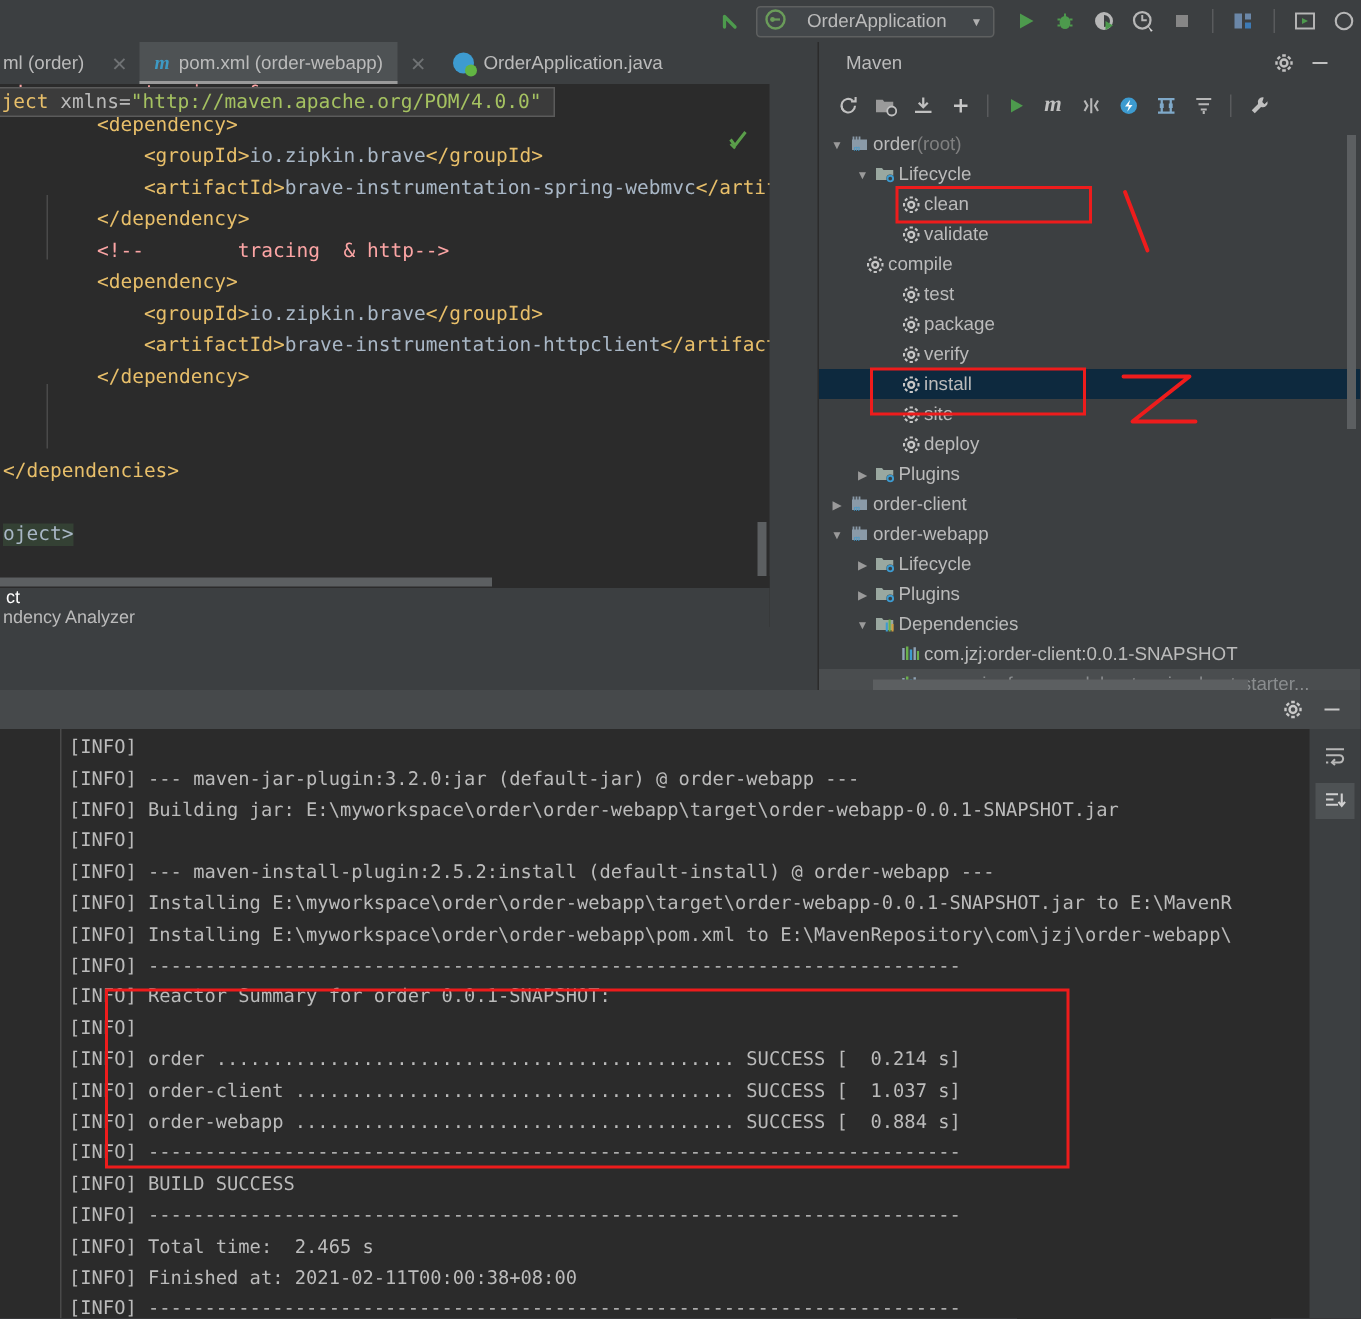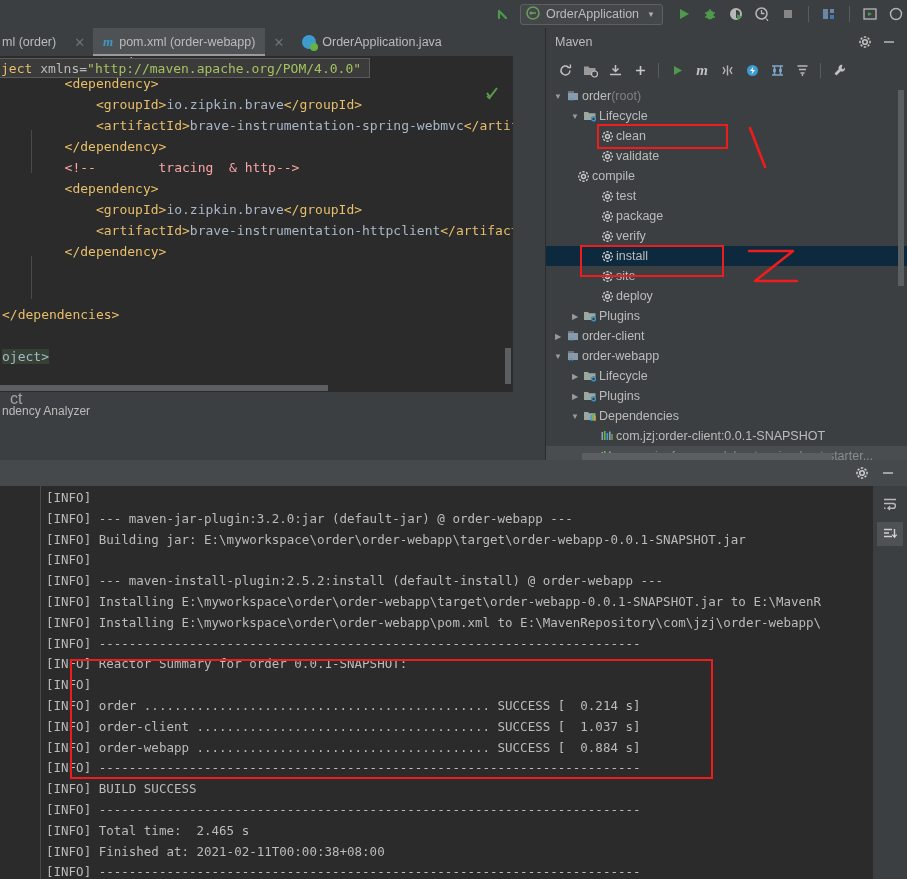--- a/index.html
+++ b/index.html
@@ -13,21 +13,21 @@
   }
   #root { position: relative; width: 907px; height: 879px; background: #3c3f41; }
 
   
   .toolbar {
     position: absolute; left: 0; top: 0; width: 907px; height: 28px;
     background: #3c3f41; display: flex; align-items: center; justify-content: flex-end;
   }
   .tb-arrow { margin-right: 8px; display: flex; align-items: center; }
   .runconfig {
-    display: flex; align-items: center; gap: 6px;
+    display: flex; align-items: center; gap: 14px;
     height: 21px; padding: 0 7px 0 5px;
     border: 1px solid #5e6060; border-radius: 3px;
     background: #43474a; color: #bbbbbb; font-size: 12.5px;
   }
   .runconfig .caret { font-size: 8px; color: #b0b0b0; margin-left: 2px; }
   .tb-icons { display: flex; align-items: center; gap: 4px; margin-left: 10px; }
   .tb-btn { width: 22px; height: 22px; display: flex; align-items: center; justify-content: center; }
   .tb-sep { width: 1px; height: 16px; background: #595b5d; margin: 0 5px; }
 
   
@@ -81,27 +81,27 @@
   .checkmark { position: absolute; right: 14px; top: 30px; }
   .ed-hscroll {
     position: absolute; left: 0; bottom: 26px; height: 8px; width: 545px; background: #2b2b2b;
   }
   .ed-hscroll .thumb { position: absolute; left: 0; top: 1px; height: 6px; width: 328px; background: #5c5f61; }
   .ed-vscroll { position: absolute; right: 2px; top: 292px; width: 6px; height: 44px; background: #5c5f61; }
   .ed-bottom-strip {
     position: absolute; left: 0; bottom: 0; width: 545px; height: 26px; background: #3c3f41;
     display: flex; flex-direction: column; justify-content: center;
   }
-  .bc-line { font-size: 16px; color: #a3a3a3; padding-left: 10px; line-height: 13px; }
+  .bc-line { font-size: 12px; color: #ffffff; padding-left: 4px; line-height: 13px; }
   .bc-line2 { font-size: 12px; color: #bbbbbb; padding-left: 2px; line-height: 13px; }
 
   
   .mvn-header {
     position: absolute; left: 545px; top: 28px; width: 362px; height: 28px;
-    background: #3c3f41; display: flex; align-items: center; padding: 0 9px;
+    background: #3c3f41; display: flex; align-items: center; padding: 0 18px;
     border-left: 1px solid #2b2b2b;
   }
   .mvn-header .title { font-size: 12.5px; color: #bbbbbb; flex: 1; }
   .mvn-header .act { width: 18px; height: 18px; display: flex; align-items: center; justify-content: center; margin-left: 6px; }
   .mvn-toolbar {
     position: absolute; left: 545px; top: 56px; width: 362px; height: 28px;
     background: #3c3f41; display: flex; align-items: center; padding-left: 8px; gap: 3px;
     border-left: 1px solid #2b2b2b;
   }
   .mvn-toolbar .mi { width: 22px; height: 22px; display: flex; align-items: center; justify-content: center; }

